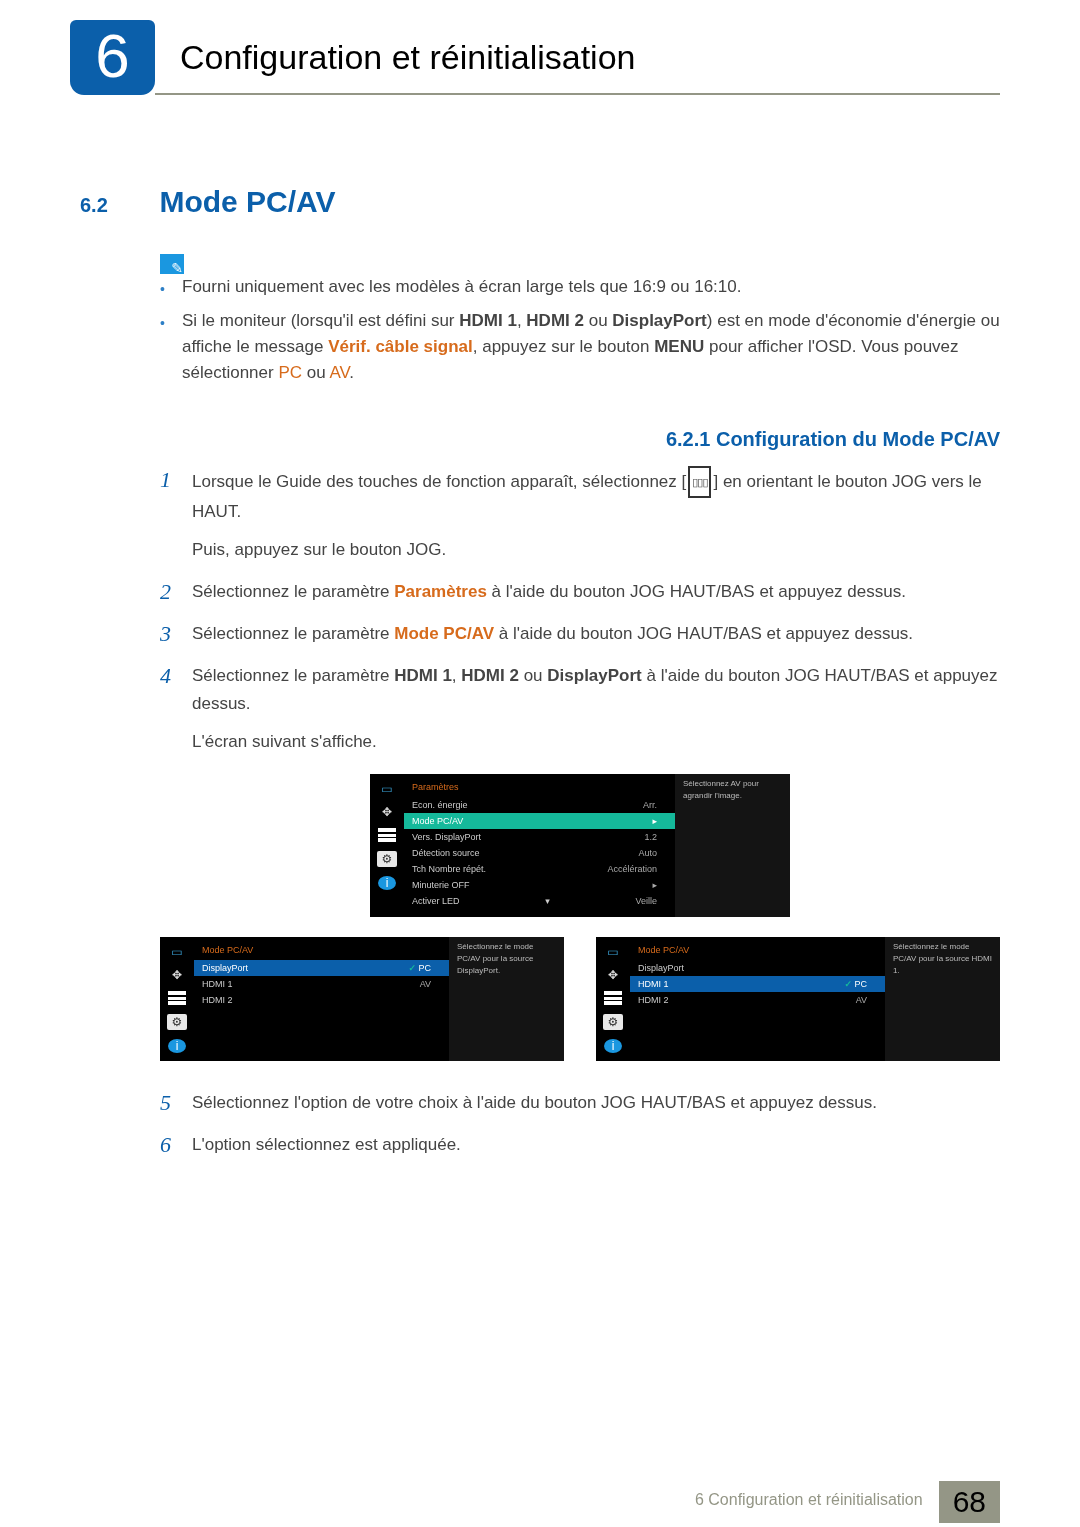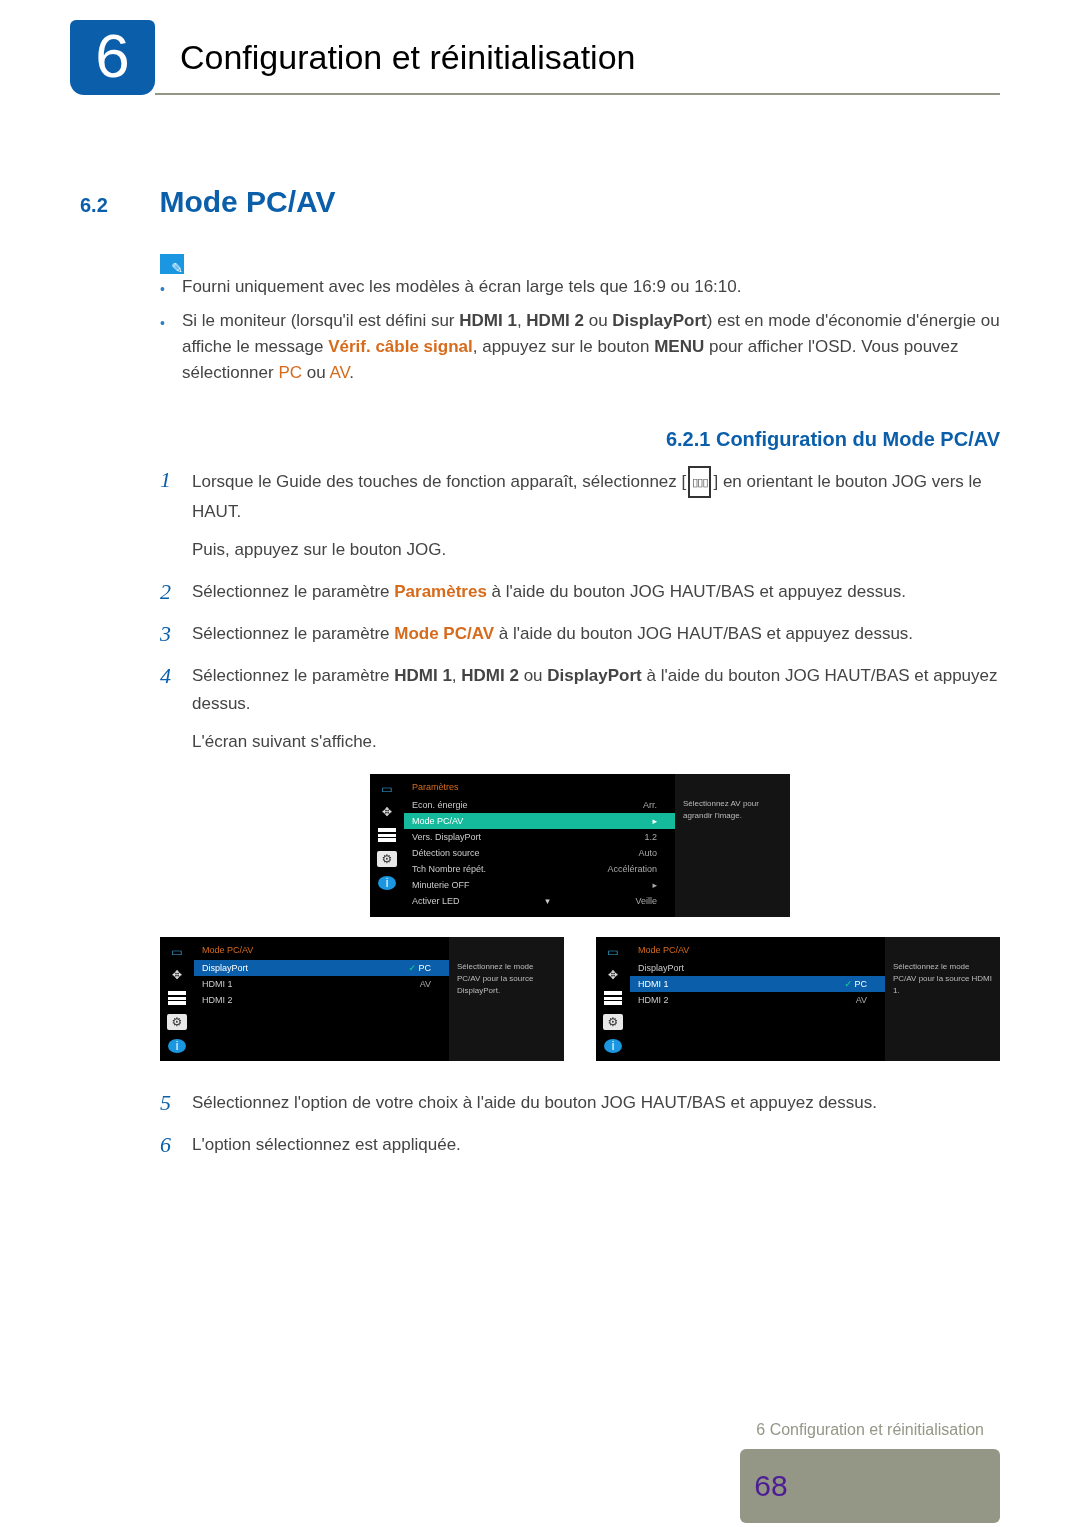--- a/index.html
+++ b/index.html
@@ -67,26 +67,26 @@
   .ic-gear.active { background:#e8e8e8; color:#333; border-radius:2px; width:20px; height:16px; }
   .ic-info { background:#1a97e0; border-radius:50%; width:13px; height:13px; color:#fff; font-size:9px; }
   .osd-main { flex: 1; padding: 6px 0 8px 0; }
   .osd-title { color: #d76b1c; font-size: 9px; padding: 2px 8px 5px 8px; }
   .osd-item { display: flex; justify-content: space-between; padding: 3px 18px 3px 8px; font-size: 9px; color:#ccc; }
   .osd-item.hl { background: #15b99b; color: #fff; }
   .osd-item.sel { background: #0b5faa; color: #fff; }
   .osd-item .val { color: #aaa; }
   .osd-item.hl .val, .osd-item.sel .val { color: #fff; }
   .osd-chk::before { content:"✓ "; color:#15b99b; font-weight:bold; }
-  .osd-hint { width: 115px; background: #141414; color: #bbb; font-size: 8px; padding: 24px 8px; line-height: 12px; }
-
-  
-  .footer { display: flex; position: absolute; bottom: 24px; right: 80px; align-items: stretch; flex-direction: column; }
+  .osd-hint { width: 115px; background: #141414; color: #bbb; font-size: 8px; padding: 4px 8px; line-height: 12px; }
+
+  
+  .footer { display: flex; position: absolute; bottom: 24px; right: 80px; align-items: stretch; }
   .footer-label { color: #949686; font-size: 16px; padding: 10px 16px; }
-  .footer-page { background: #949686; color: #4c1d95; font-size: 30px; font-weight: 300; padding: 20px 14px; border-radius: 6px; }
+  .footer-page { background: #949686; color: #000000; font-size: 30px; font-weight: 300; padding: 4px 14px; }
 </style>
 </head>
 <body>
 
 <div class="page">
 
   <div class="header-row">
     <div class="chapter-tab">6</div>
     <div class="chapter-title">Configuration et réinitialisation</div>
   </div>

